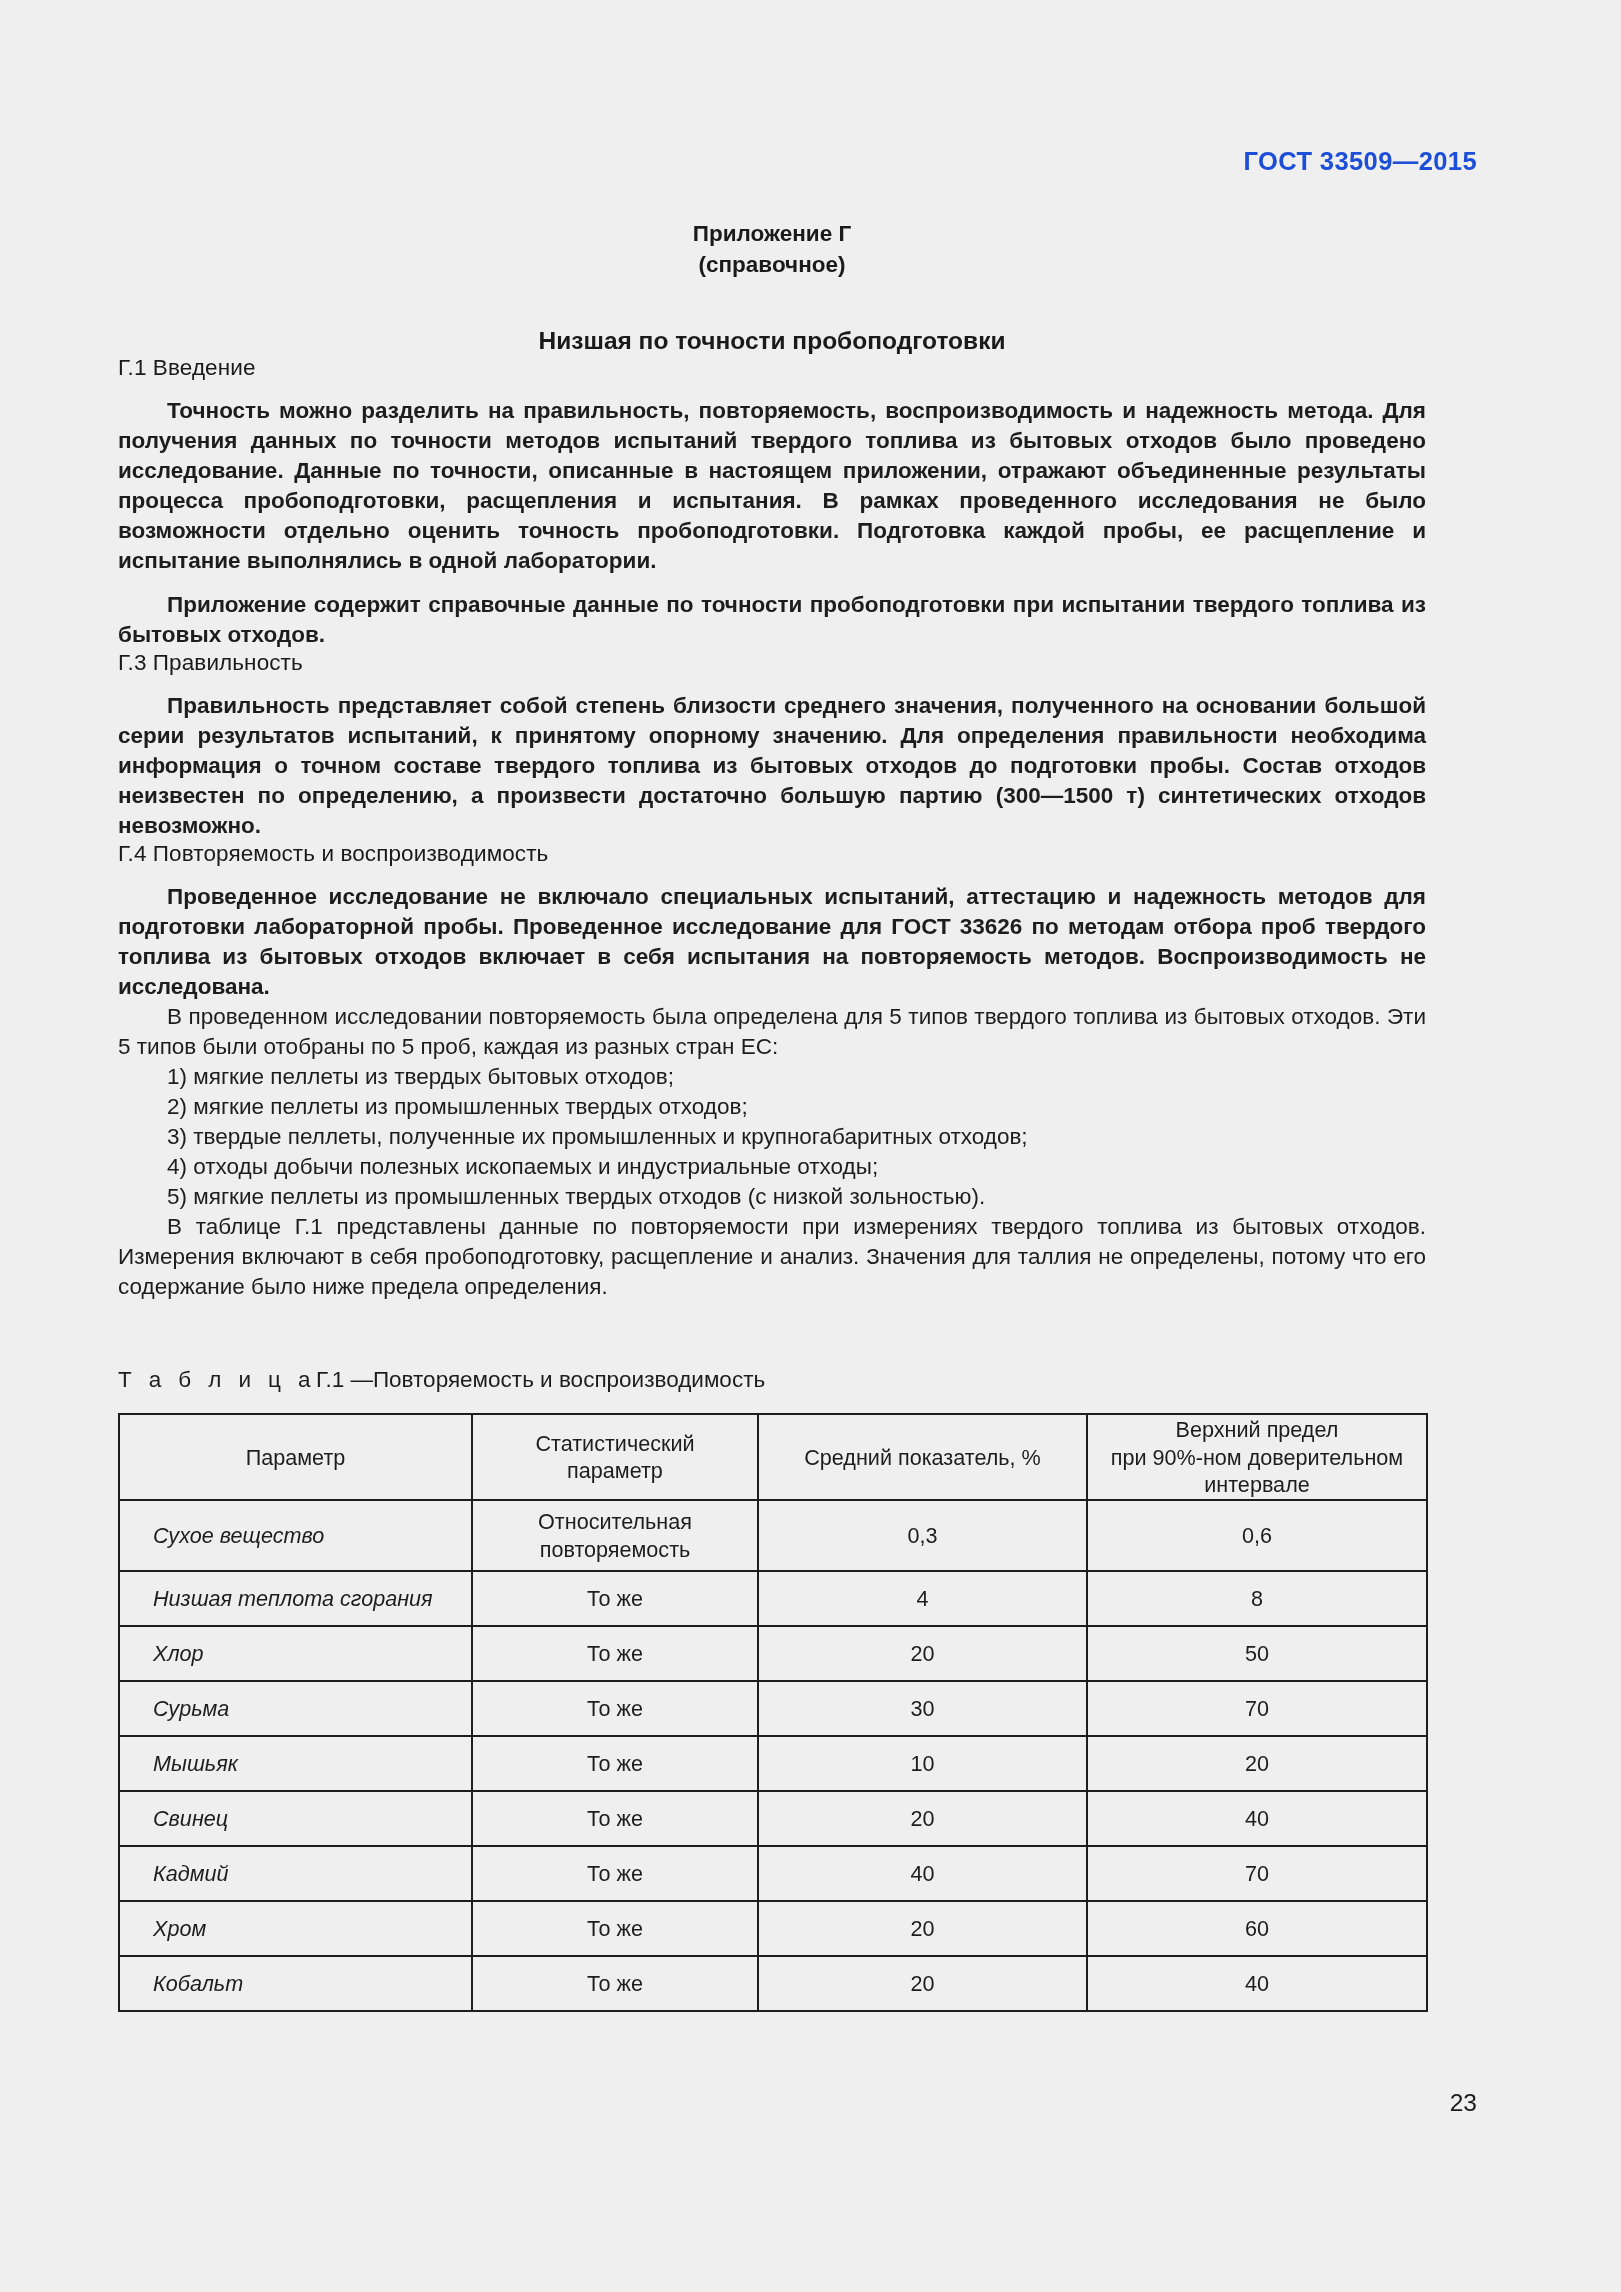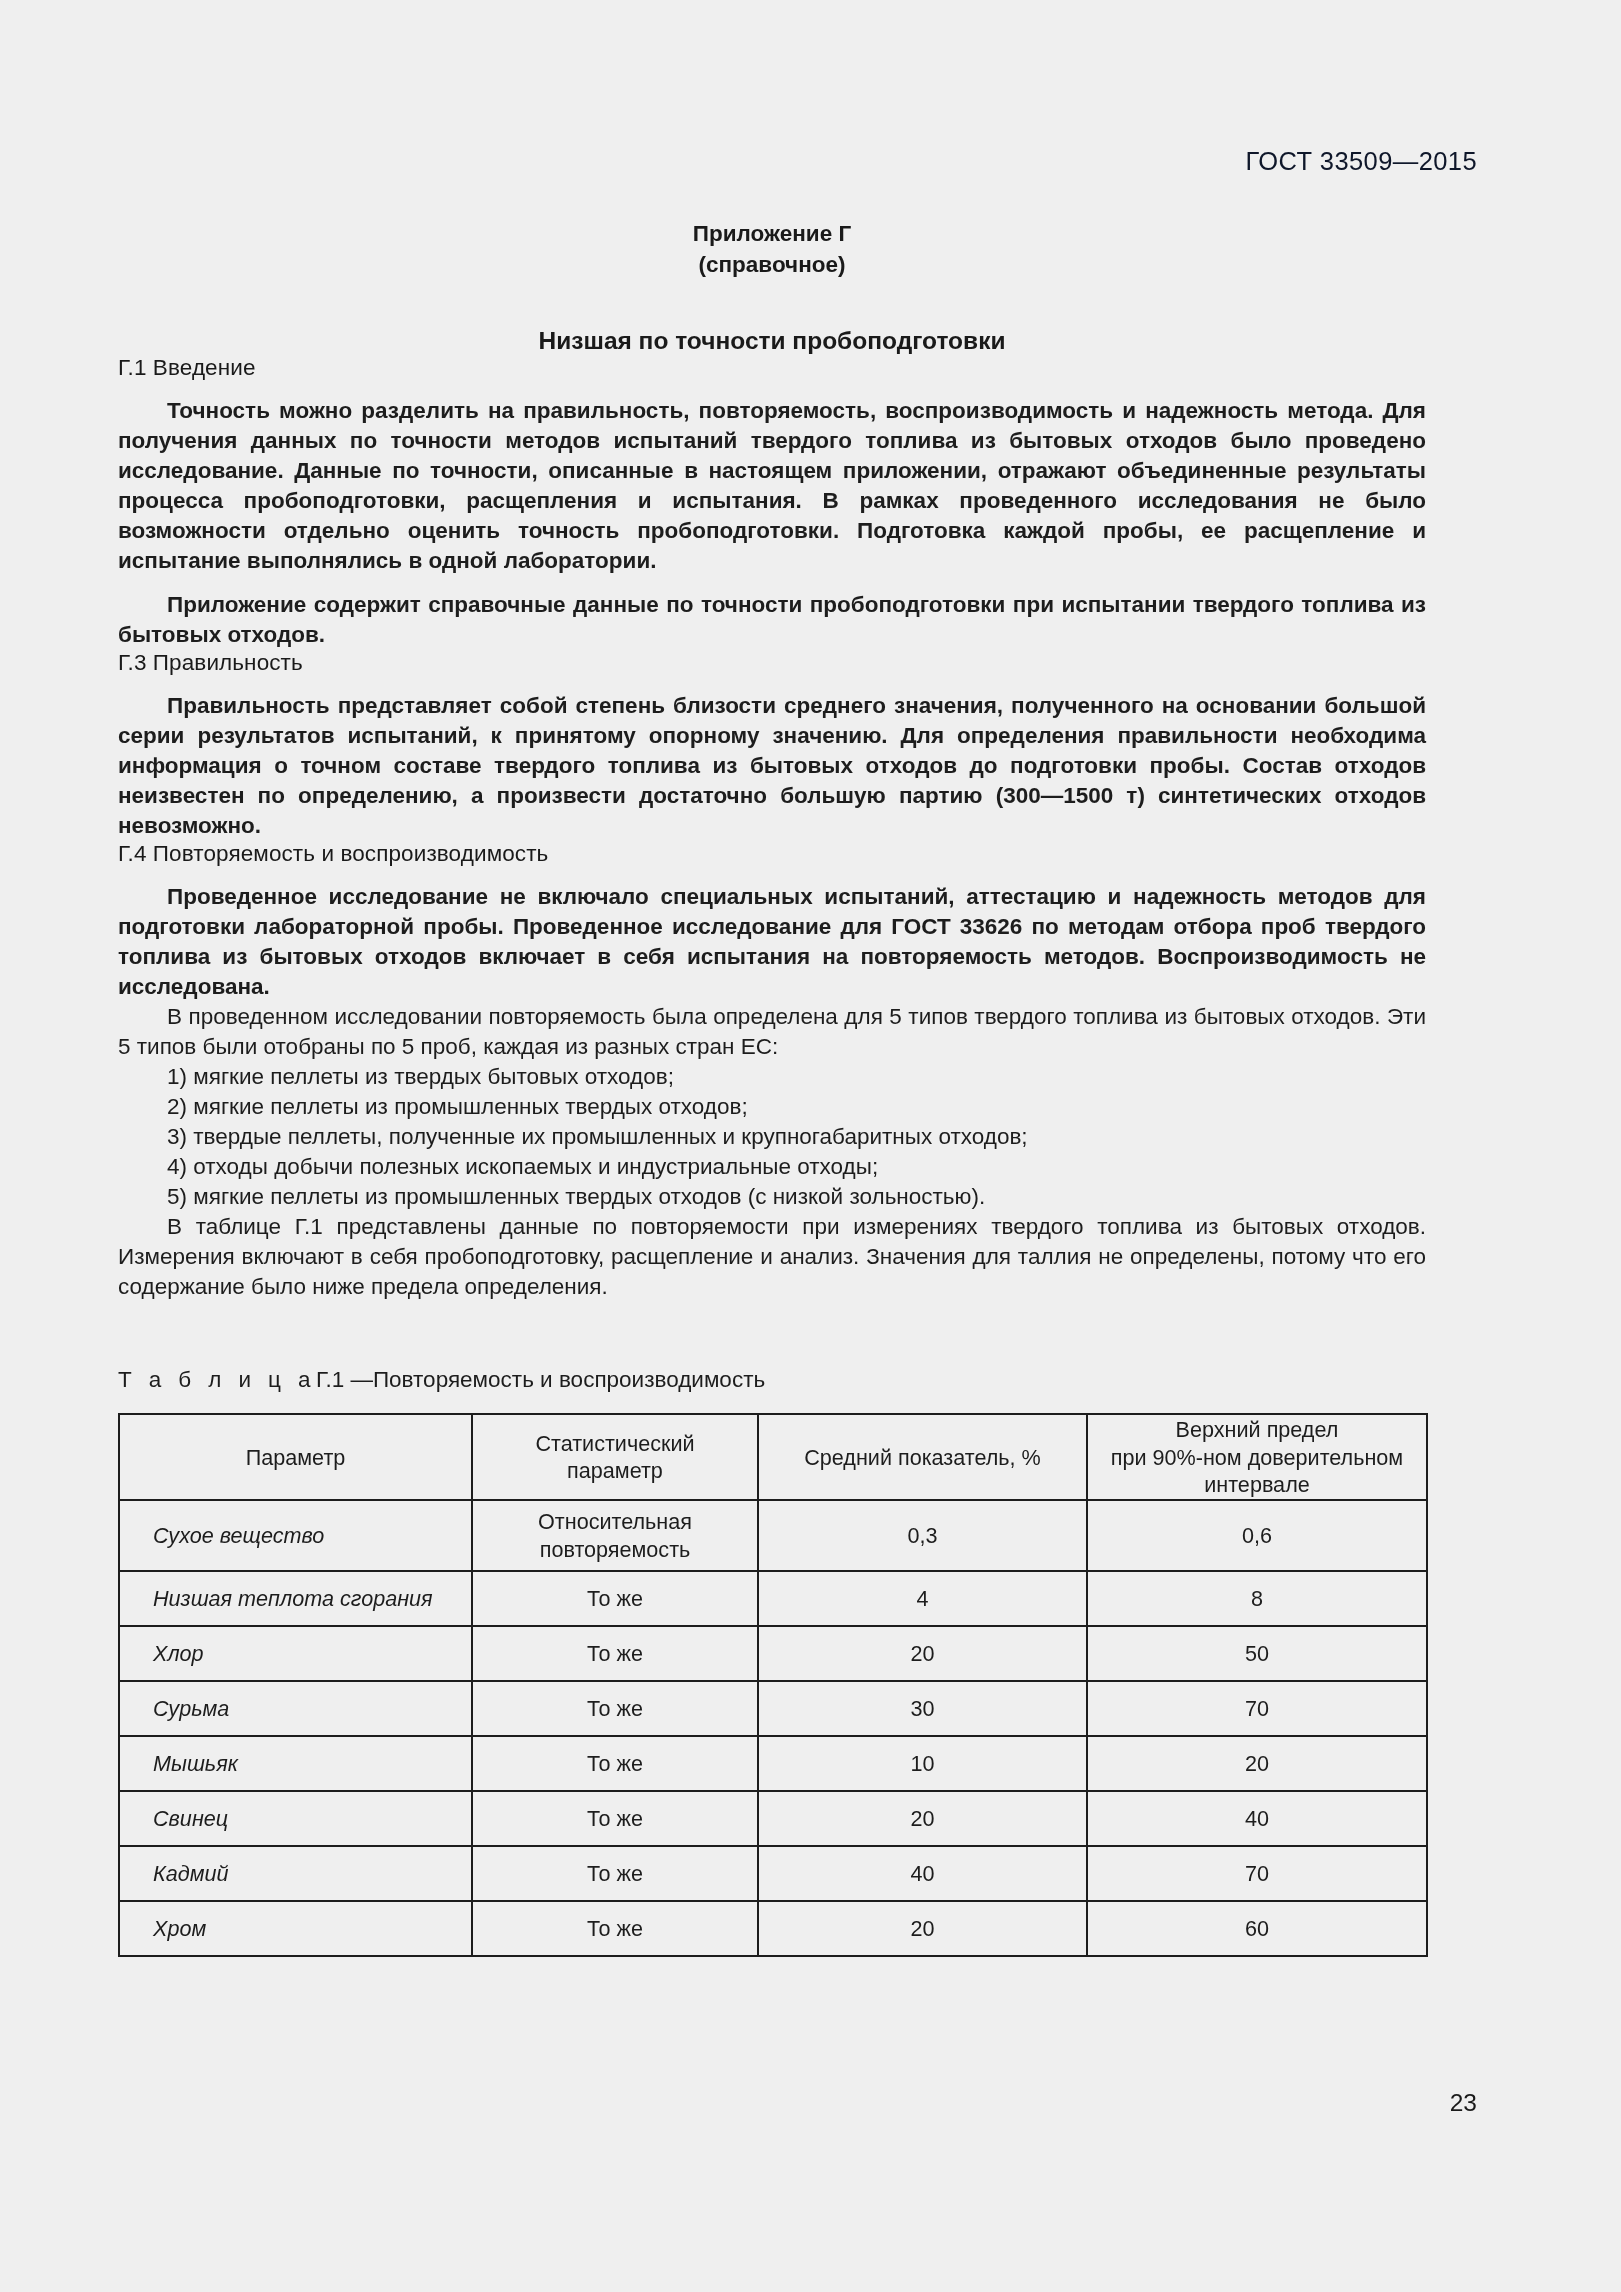--- a/index.html
+++ b/index.html
@@ -20,24 +20,24 @@
     box-sizing: border-box;
     overflow: hidden;
   }
 
   
   .doc-header {
     position: absolute;
     top: 147px;
     right: 144px;
     font-size: 25.5px;
-    font-weight: normal;
+    font-weight: bold;
     letter-spacing: 0.4px;
     white-space: nowrap;
-    color: #0f172a;
+    color: #1d4ed8;
   }
 
   
   .content {
     position: absolute;
     left: 118px;
     right: 195px;
     top: 218px;
   }
 
@@ -263,20 +263,26 @@
           <td class="center">То же</td>
           <td class="center">40</td>
           <td class="center">70</td>
         </tr>
         <tr>
           <td class="param">Хром</td>
           <td class="center">То же</td>
           <td class="center">20</td>
           <td class="center">60</td>
         </tr>
+        <tr>
+          <td class="param">Кобальт</td>
+          <td class="center">То же</td>
+          <td class="center">20</td>
+          <td class="center">40</td>
+        </tr>
       </tbody>
     </table>
 
   </div>
 
   <div class="page-number">23</div>
 
 </div>
 
 

